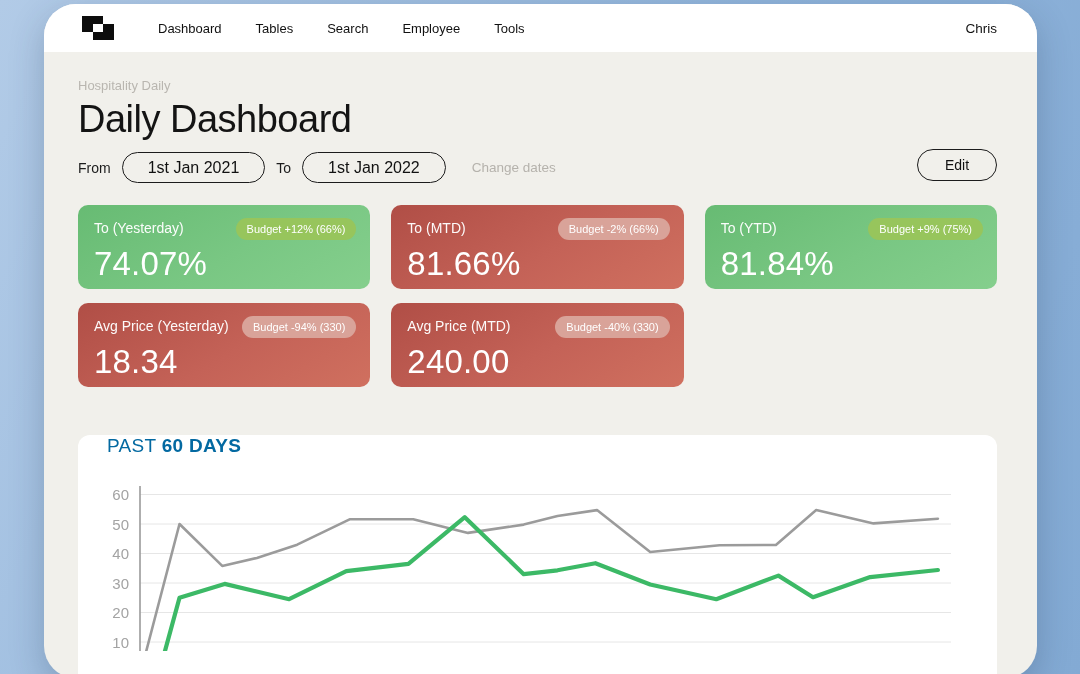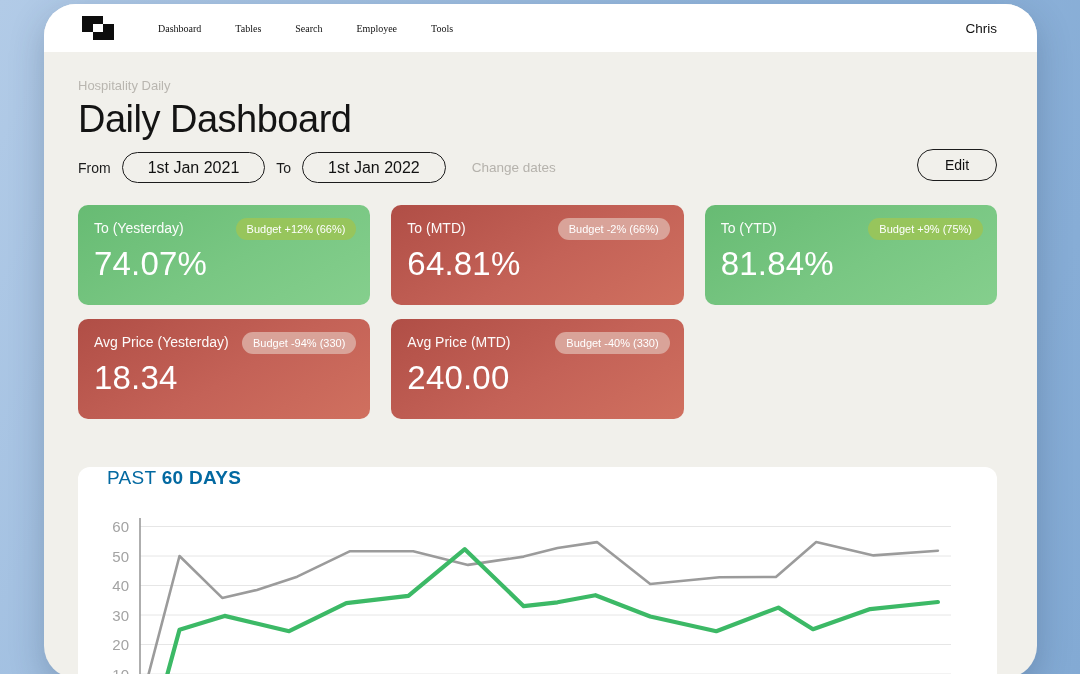--- a/index.html
+++ b/index.html
@@ -12,40 +12,40 @@
   .window{
     position:absolute; left:44px; top:4px; width:993px; height:674px;
     background:#f1f0eb; border-radius:32px; overflow:hidden;
     box-shadow:0 12px 34px rgba(30,50,80,.25);
   }
   
   .navbar{ height:48px; background:#ffffff; display:flex; align-items:center;
     padding:0 40px 0 36px; }
   .logo{ width:36px; height:26px; display:block; }
   .nav-menu{ display:flex; gap:34px; margin-left:42px; }
-  .nav-item{ font-size:10px; color:#111; cursor:pointer; background:none; border:none;
-    font-family:Liberation Serif, serif; }
+  .nav-item{ font-size:13px; color:#111; cursor:pointer; background:none; border:none;
+    font-family:Liberation Sans, sans-serif; }
   .nav-user{ margin-left:auto; font-size:13.5px; color:#111; cursor:pointer; }
   
   .content{ padding:0 40px 0 34px; }
   .eyebrow{ margin-top:26px; font-size:13px; color:#b9b6b0; }
   .page-title{ margin-top:5px; font-size:38px; font-weight:500; letter-spacing:-.5px; color:#141414; }
   .date-row{ margin-top:11px; display:flex; align-items:center; gap:11px; position:relative; }
   .date-label{ font-size:14px; color:#1c1c1c; }
   .date-pill{ height:31px; padding:0 25px; border:1.6px solid #1c1c1c; border-radius:16px;
     background:transparent; display:flex; align-items:center; font-size:16px; color:#111;
     font-family:inherit; cursor:pointer; }
   .change-dates{ font-size:13.5px; color:#b5b2ac; margin-left:15px; }
   .edit-btn{ position:absolute; right:0; top:-3px; width:80px; height:32px;
     border:1.6px solid #1c1c1c; border-radius:17px; background:transparent;
     font-size:14px; color:#111; font-family:inherit; cursor:pointer; }
   
   .kpi-grid{ margin-top:22px; display:grid; grid-template-columns:1fr 1fr 1fr;
     gap:14px 21px; }
-  .kpi-card{ height:100px; border-radius:10px; padding:15px 16px; position:relative;
+  .kpi-card{ height:84px; border-radius:10px; padding:15px 16px; position:relative;
     color:#fff; overflow:hidden; }
   .kpi-card.green{ background:linear-gradient(150deg,#67bb73 0%,#79c783 55%,#85cf8d 100%); }
   .kpi-card.red{ background:linear-gradient(150deg,#b04e46 0%,#c46257 55%,#d0705f 100%); }
   .kpi-label{ font-size:14px; color:rgba(255,255,255,.97); }
   .kpi-value{ margin-top:9px; font-size:33px; font-weight:400; letter-spacing:.2px; }
   .kpi-badge{ position:absolute; top:13px; right:14px; font-size:11px; color:#fff;
     padding:5px 11px; border-radius:12px; white-space:nowrap; }
   .kpi-card.green .kpi-badge{ background:#97c55c; }
   .kpi-card.red .kpi-badge{ background:#d9a399; }
   
@@ -89,21 +89,21 @@
     </div>
 
     <div class="kpi-grid">
         <div class="kpi-card green">
     <div class="kpi-label">To (Yesterday)</div>
     <div class="kpi-value">74.07%</div>
     <div class="kpi-badge">Budget +12% (66%)</div>
   </div>
         <div class="kpi-card red">
     <div class="kpi-label">To (MTD)</div>
-    <div class="kpi-value">64.81%</div>
+    <div class="kpi-value">81.66%</div>
     <div class="kpi-badge">Budget -2% (66%)</div>
   </div>
         <div class="kpi-card green">
     <div class="kpi-label">To (YTD)</div>
     <div class="kpi-value">81.84%</div>
     <div class="kpi-badge">Budget +9% (75%)</div>
   </div>
         <div class="kpi-card red">
     <div class="kpi-label">Avg Price (Yesterday)</div>
     <div class="kpi-value">18.34</div>

